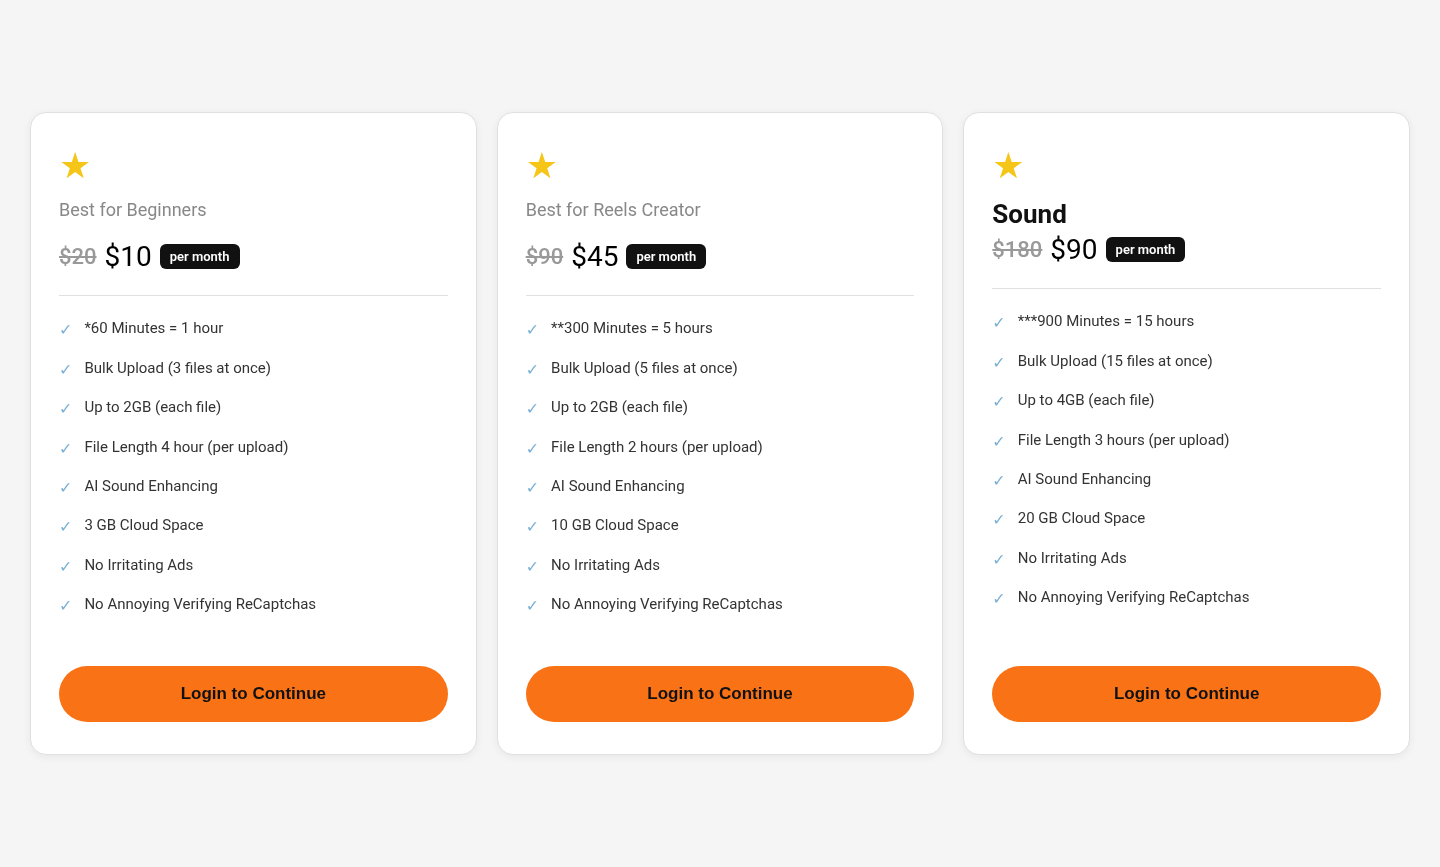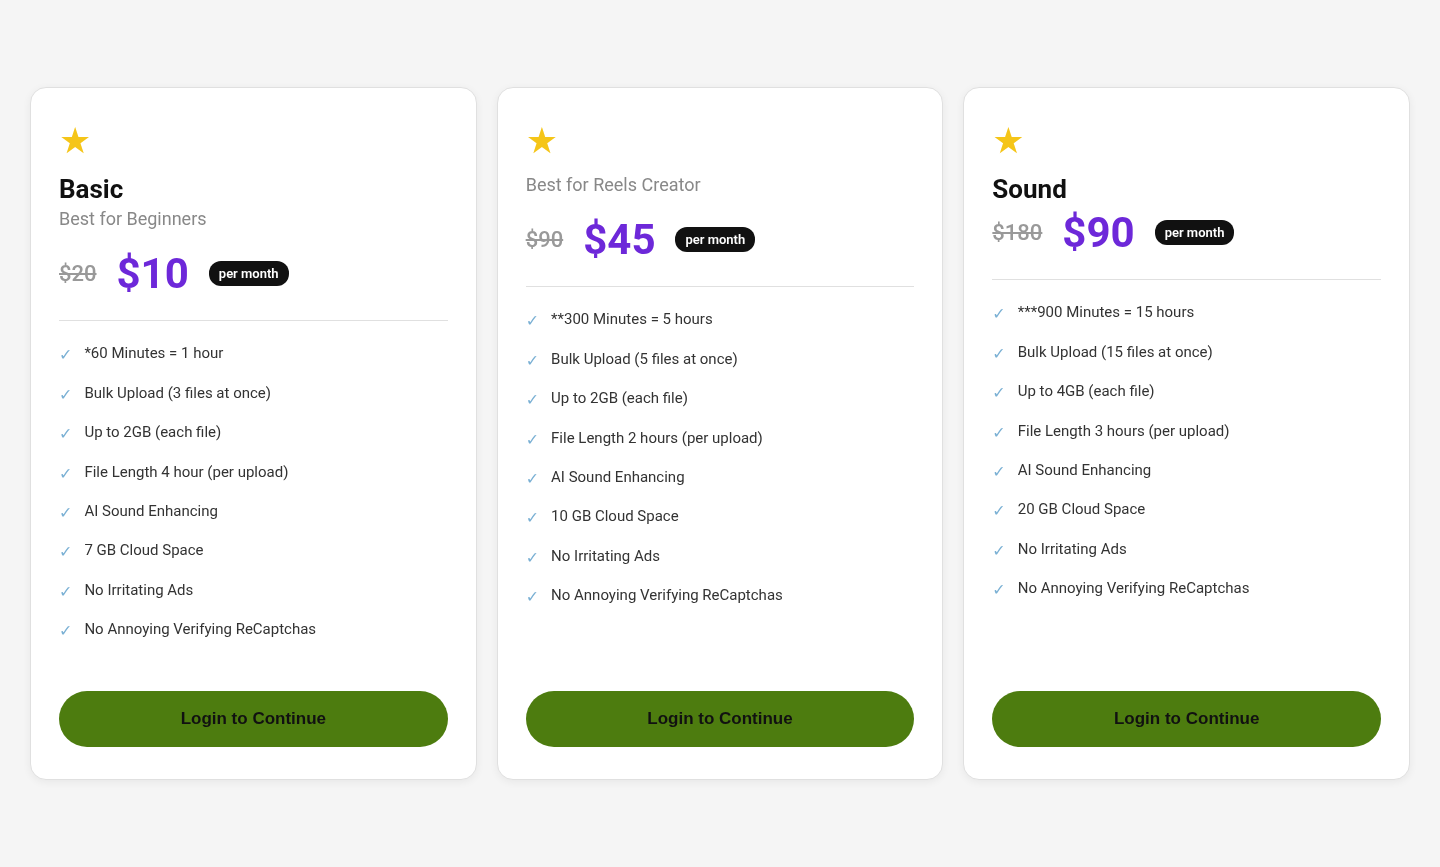--- a/index.html
+++ b/index.html
@@ -53,44 +53,44 @@
 
     .plan-tagline {
       font-size: 18px;
       color: #888888;
       margin-bottom: 20px;
     }
 
     .price-row {
       display: flex;
       align-items: center;
-      gap: 20px;
+      gap: 8px;
       margin-bottom: 4px;
     }
 
     .price-original {
       font-size: 22px;
       color: #999999;
       text-decoration: line-through;
       font-weight: 500;
     }
 
     .price-current {
-      font-size: 42px;
-      font-weight: 700;
-      color: #6d28d9;
+      font-size: 28px;
+      font-weight: 400;
+      color: #000000;
     }
 
     .per-month-badge {
       background: #111111;
       color: #ffffff;
       font-size: 13px;
       font-weight: 600;
       padding: 5px 10px;
-      border-radius: 12px;
+      border-radius: 6px;
       white-space: nowrap;
     }
 
     .divider {
       height: 1px;
       background: #e0e0e0;
       margin: 18px 0 22px 0;
     }
 
     .features-list {
@@ -111,40 +111,39 @@
 
     .check-icon {
       color: #7ab0d4;
       font-size: 16px;
       font-weight: 300;
       flex-shrink: 0;
       margin-top: 1px;
     }
 
     .login-button {
-      background: #4d7c0f;
+      background: #f97316;
       color: #111111;
       border: none;
       border-radius: 50px;
       padding: 18px 24px;
       font-size: 17px;
       font-weight: 600;
       cursor: pointer;
       width: 100%;
       text-align: center;
       transition: background 0.2s;
     }
   </style>
 </head>
 <body>
 
 <div class="pricing-container">
 <div class="pricing-card">
       <span class="star-icon">★</span>
-      <div class="plan-name">Basic</div>
       <div class="plan-tagline">Best for Beginners</div>
       <div class="price-row">
         <span class="price-original">$20</span>
         <span class="price-current">$10</span>
         <span class="per-month-badge">per month</span>
       </div>
       <div class="divider"></div>
       <ul class="features-list">
         <li>
           <span class="check-icon">✓</span>
@@ -161,21 +160,21 @@
         <li>
           <span class="check-icon">✓</span>
           <span>File Length 4 hour (per upload)</span>
         </li>
         <li>
           <span class="check-icon">✓</span>
           <span>AI Sound Enhancing</span>
         </li>
         <li>
           <span class="check-icon">✓</span>
-          <span>7 GB Cloud Space</span>
+          <span>3 GB Cloud Space</span>
         </li>
         <li>
           <span class="check-icon">✓</span>
           <span>No Irritating Ads</span>
         </li>
         <li>
           <span class="check-icon">✓</span>
           <span>No Annoying Verifying ReCaptchas</span>
         </li>
       </ul>

